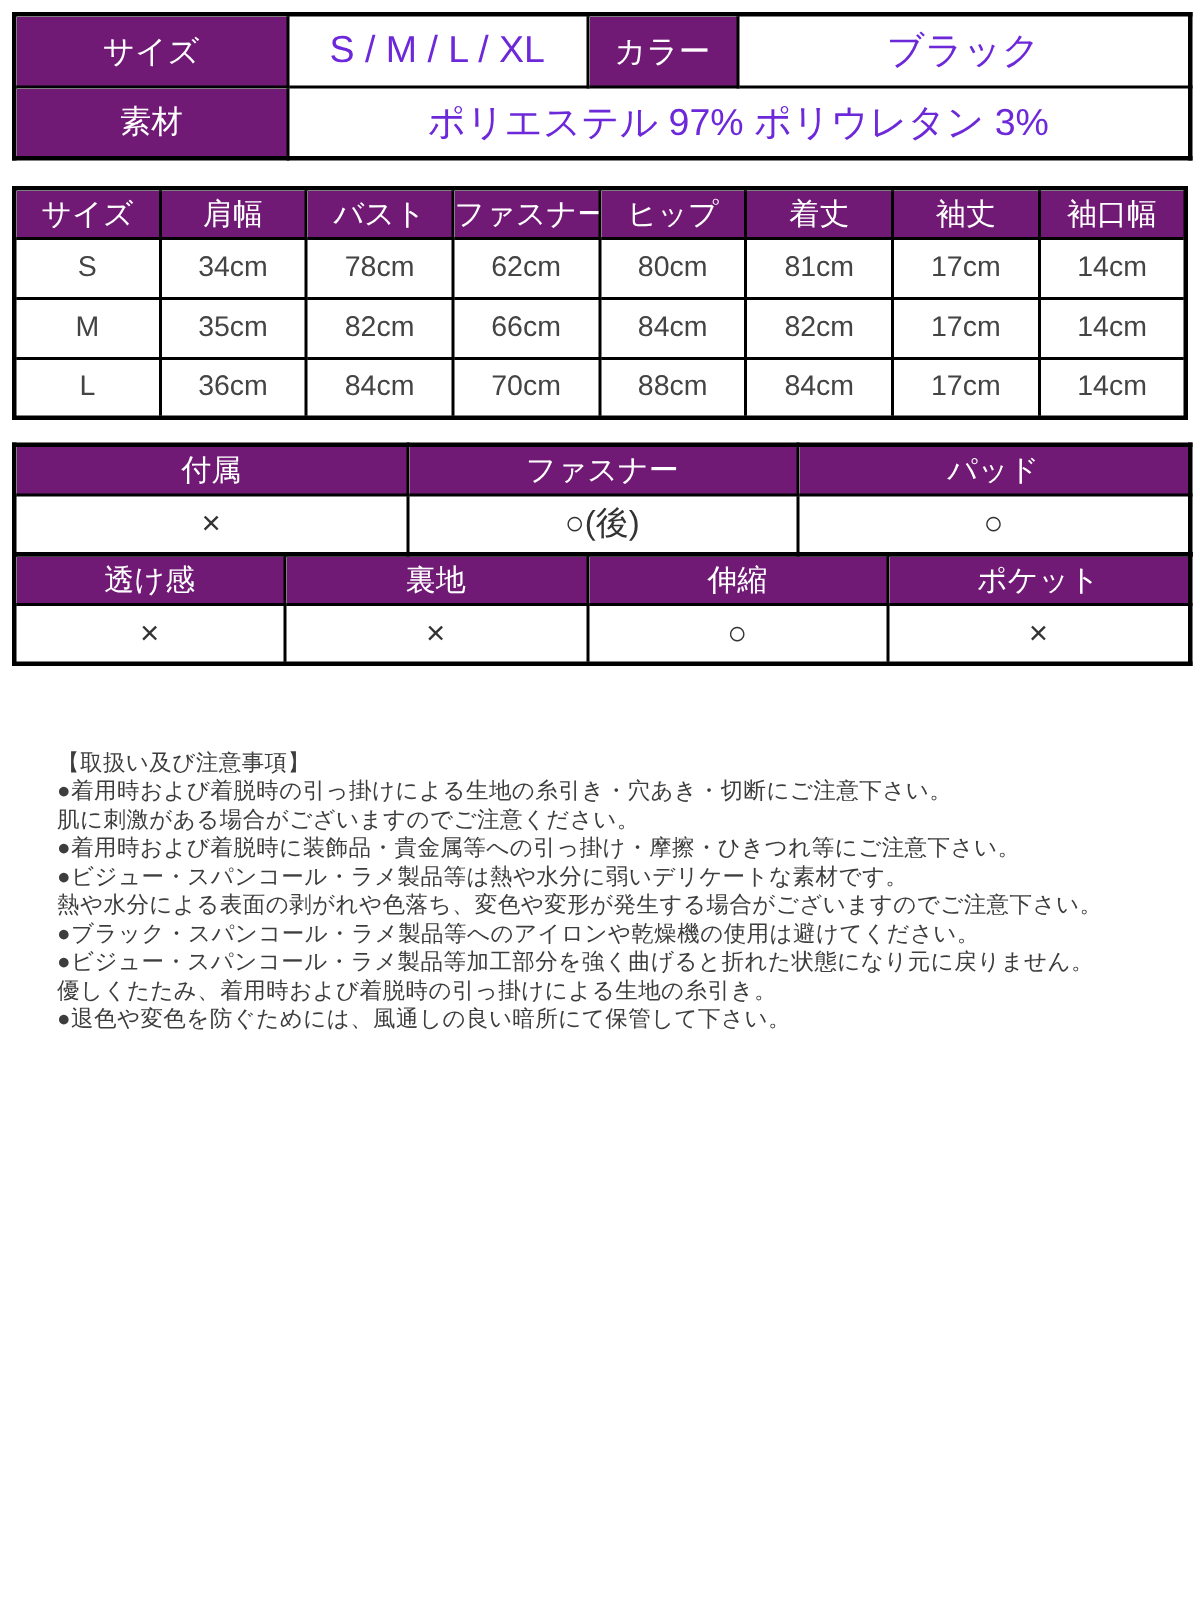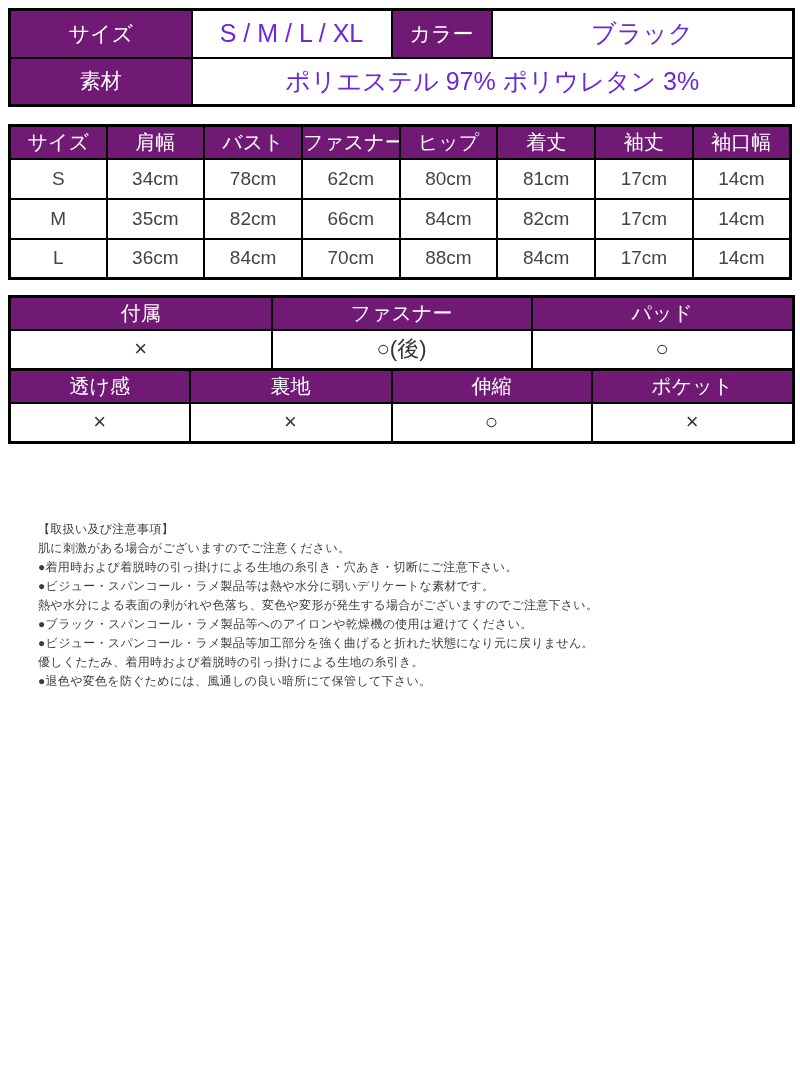--- a/index.html
+++ b/index.html
@@ -45,22 +45,22 @@
 
   
   .t3 tr.hrow, .t4 tr.hrow { height: 33px; }
   .t3 tr.drow, .t4 tr.drow { height: 40px; }
   .t3 th, .t4 th { font-size: 20px; }
   .t3 td, .t4 td { font-size: 22px; color: #333; }
   .t4 { margin-top: -3px; }
 
   
   .notes {
-    margin: 76px 0 0 30px;
-    font-size: 12px;
+    margin: 55px 0 0 30px;
+    font-size: 15px;
     line-height: 19px;
     color: #3d3d3d;
     letter-spacing: 0.3px;
   }
   .notes div { white-space: nowrap; }
 </style>
 </head>
 <body>
 
 <div class="page">
@@ -179,22 +179,23 @@
       <td>×</td>
       <td>×</td>
       <td>○</td>
       <td>×</td>
     </tr>
   </tbody>
     </table>
 
   <div class="notes">
     <div>【取扱い及び注意事項】</div>
+    <div>●着用時および着脱時の引っ掛けによる生地の糸引き・穴あき・切断にご注意下さい。</div>
     <div>肌に刺激がある場合がございますのでご注意ください。</div>
-    <div>●着用時および着脱時の引っ掛けによる生地の糸引き・穴あき・切断にご注意下さい。</div>
+    <div>●着用時および着脱時に装飾品・貴金属等への引っ掛け・摩擦・ひきつれ等にご注意下さい。</div>
     <div>●ビジュー・スパンコール・ラメ製品等は熱や水分に弱いデリケートな素材です。</div>
     <div>熱や水分による表面の剥がれや色落ち、変色や変形が発生する場合がございますのでご注意下さい。</div>
     <div>●ブラック・スパンコール・ラメ製品等へのアイロンや乾燥機の使用は避けてください。</div>
     <div>●ビジュー・スパンコール・ラメ製品等加工部分を強く曲げると折れた状態になり元に戻りません。</div>
     <div>優しくたたみ、着用時および着脱時の引っ掛けによる生地の糸引き。</div>
     <div>●退色や変色を防ぐためには、風通しの良い暗所にて保管して下さい。</div>
   </div>
 
 </div>
 

